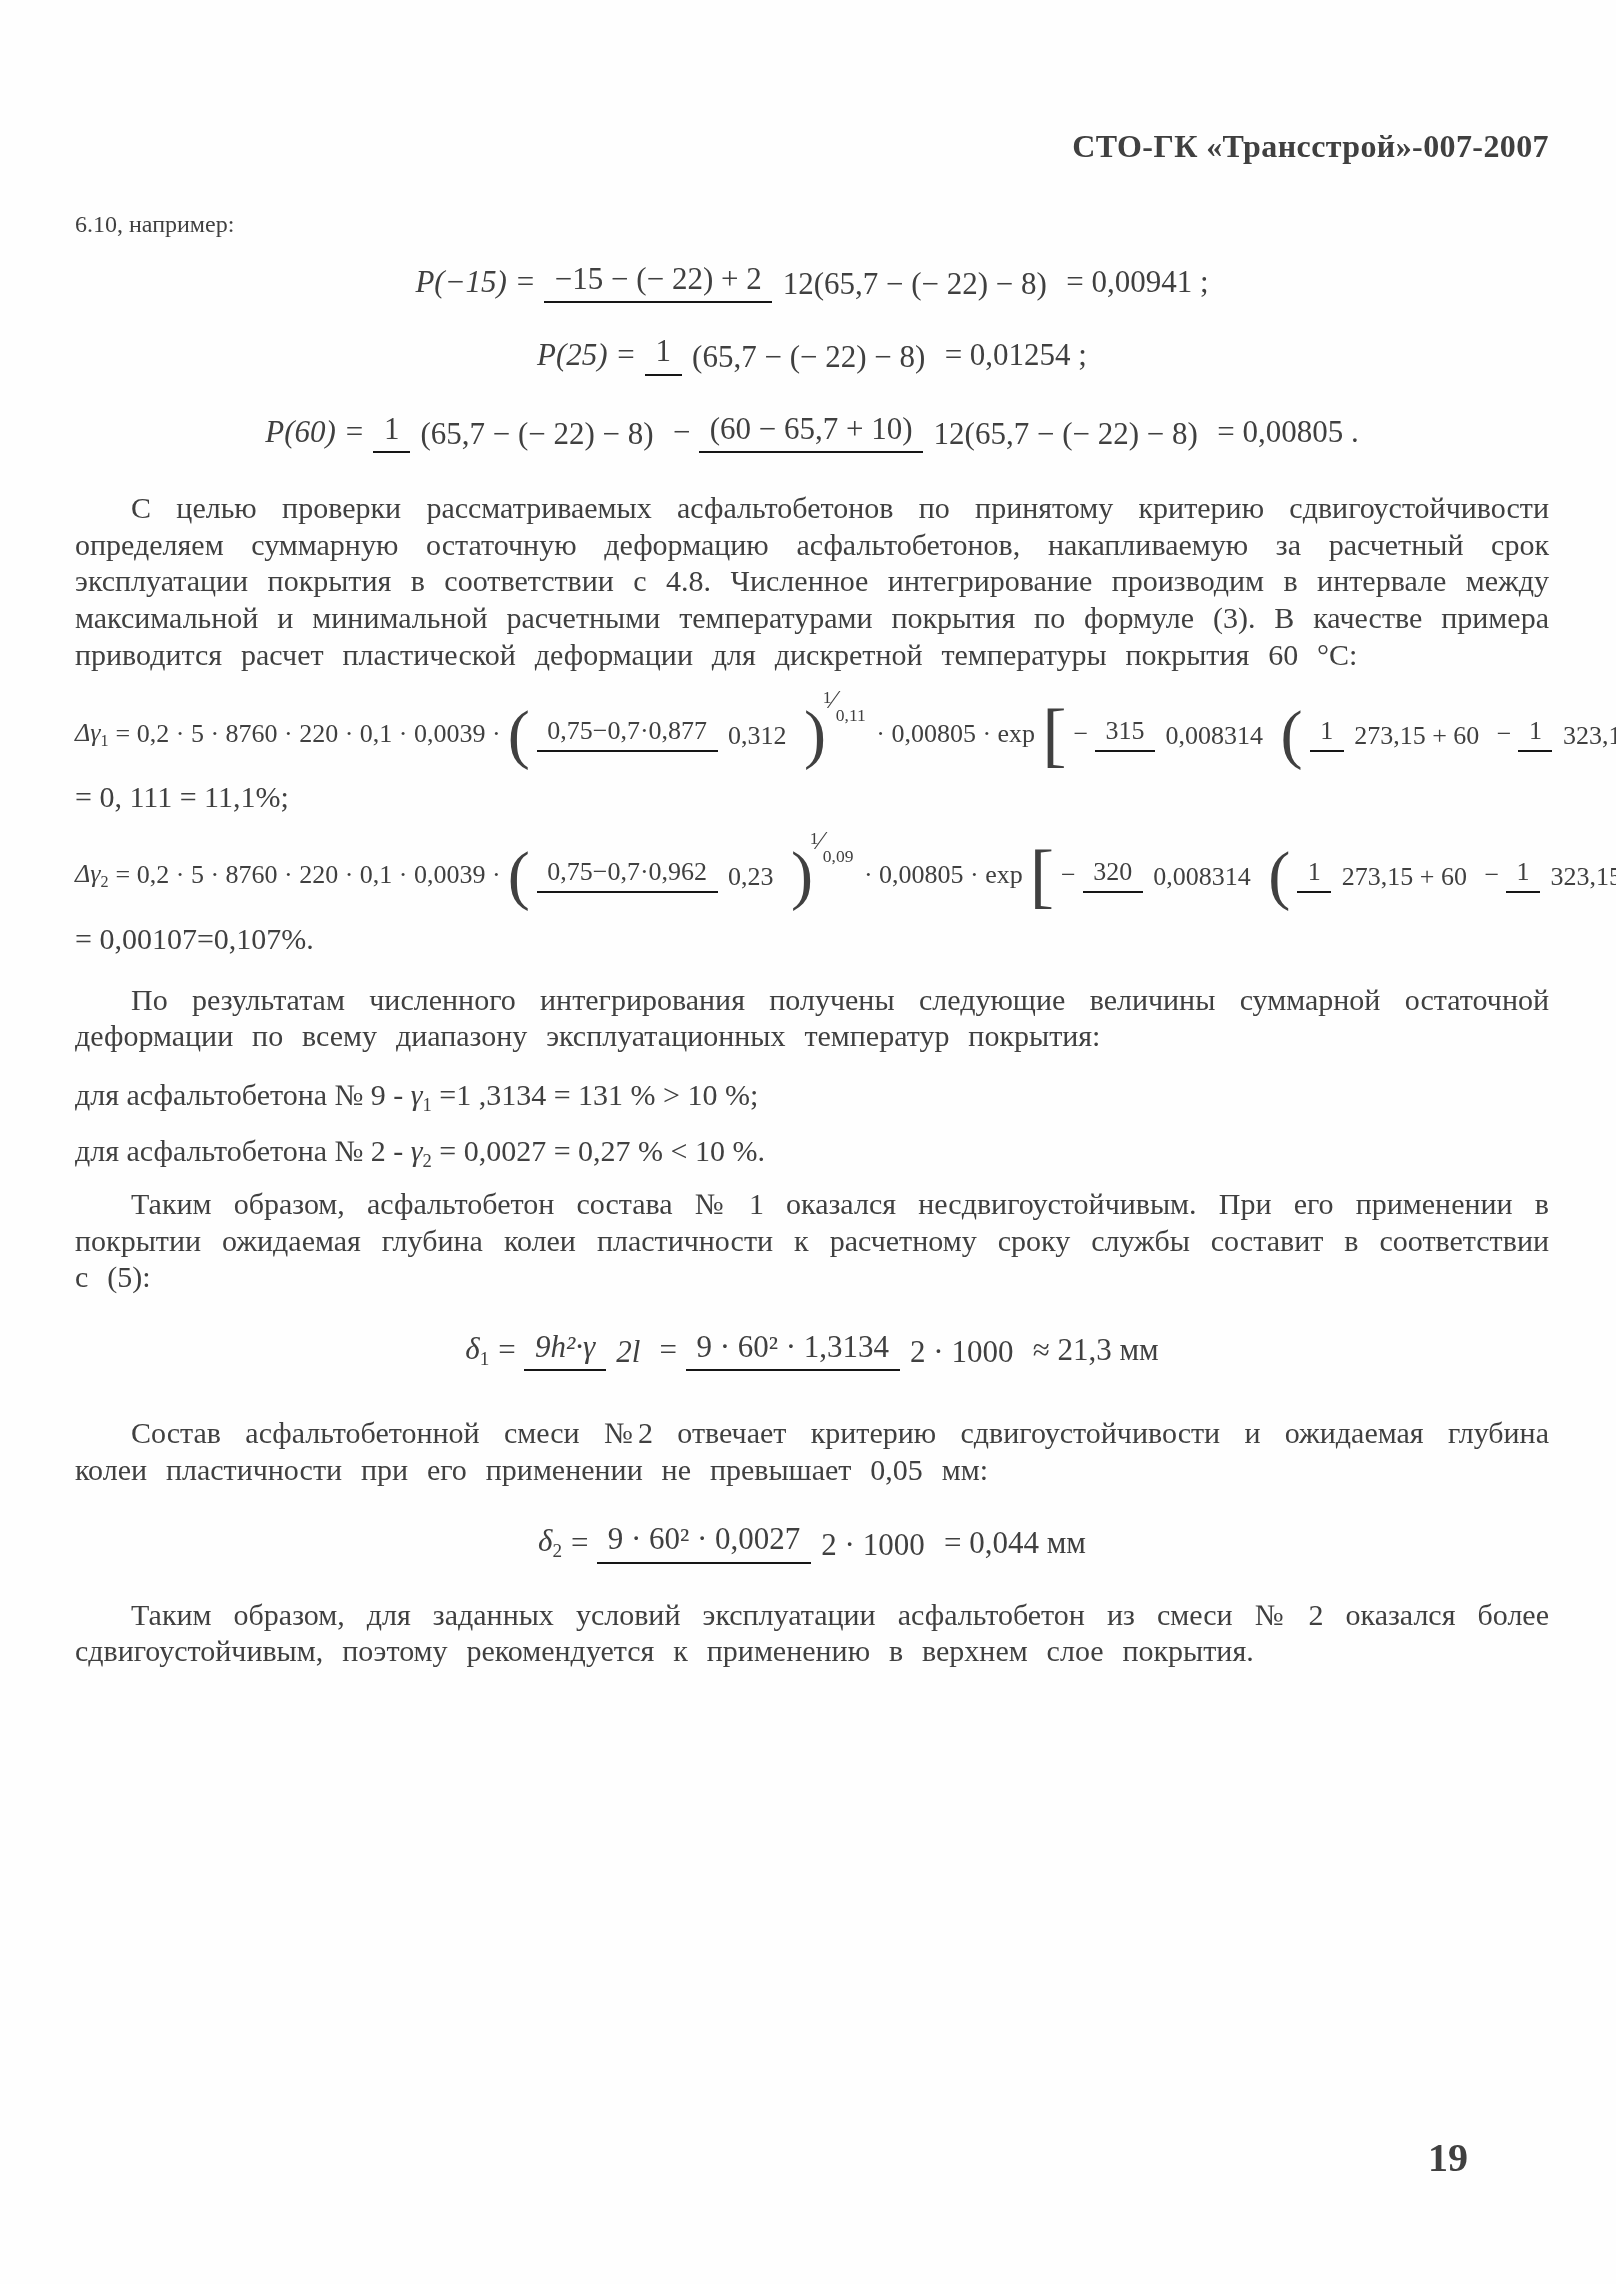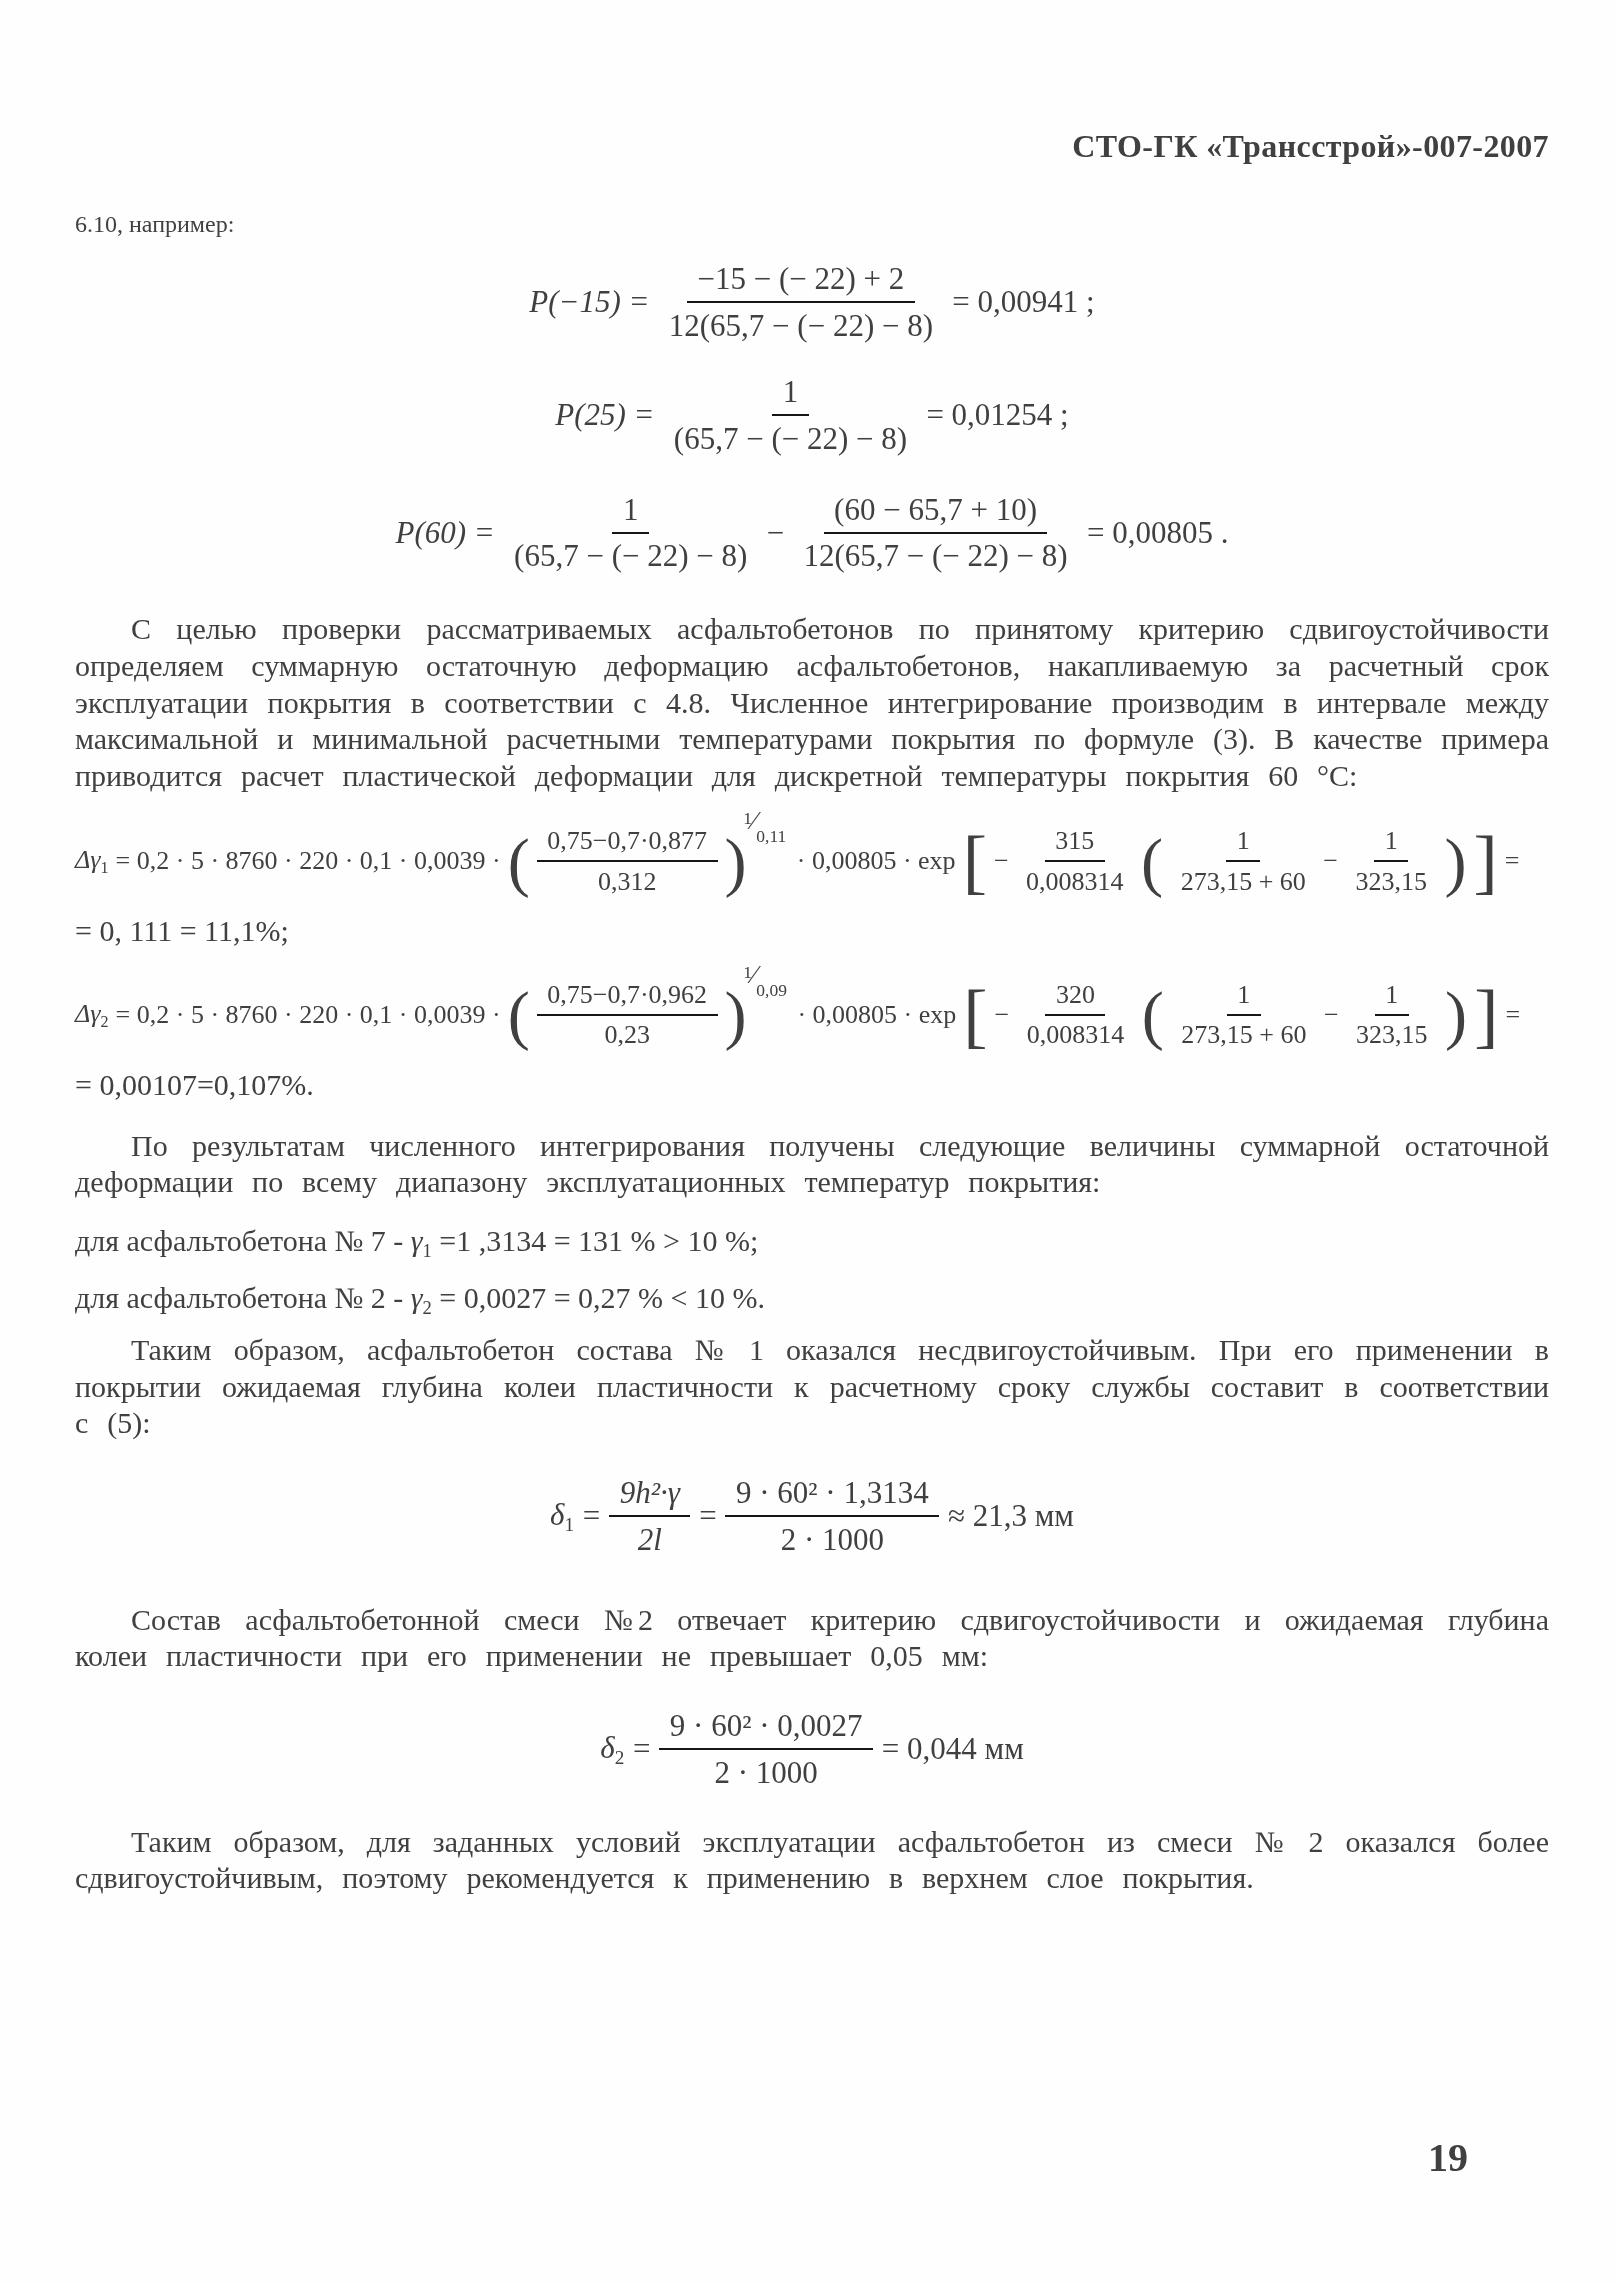--- a/index.html
+++ b/index.html
@@ -12,21 +12,21 @@
   .header { margin-top:128px; text-align:right; font-weight:bold;
             font-size:32px; letter-spacing:0.4px; }
 
   .intro { margin-top:46px; font-size:24px; }
 
   
   .eq { display:flex; align-items:center; justify-content:center; gap:8.8px;
         white-space:nowrap; }
   .eq-left { justify-content:flex-start; }
 
-  .frac { display:inline-flex; flex-direction:column; align-items:center; }
+  .frac { display:inline-flex; flex-direction:row; align-items:center; }
   .frac .num { padding:0 10.5px 4.4px; border-bottom:2.6px solid #161616; }
   .frac .den { padding:4.4px 10.5px 0; }
 
   .it  { font-style:italic; }
   .sb  { font-size:0.62em; vertical-align:-0.3em; }
 
   .big  { font-size:2.55em; line-height:0.8; font-weight:400; }
   .bigg { font-size:2.8em;  line-height:0.8; font-weight:400; }
 
   .pow { display:inline-flex; align-items:flex-start; align-self:flex-start;
@@ -176,21 +176,21 @@
       </span>
       <span class="big">)</span>
       <span class="bigg">]</span>
       <span>=</span>
     </div>
     <div class="result-line">= 0,00107=0,107%.</div>
 
     <div class="para" id="para-2">По результатам численного интегрирования получены следующие величины суммарной остаточной деформации по всему диапазону эксплуатационных температур покрытия:</div>
 
     <div class="line-item" id="gamma-1">
-      <span>для асфальтобетона № 7  - </span><span class="it">γ</span><sub class="sb">1</sub><span> =1 ,3134 = 131 %  &gt; 10 %;</span>
+      <span>для асфальтобетона № 9  - </span><span class="it">γ</span><sub class="sb">1</sub><span> =1 ,3134 = 131 %  &gt; 10 %;</span>
     </div>
     <div class="line-item" id="gamma-2">
       <span>для асфальтобетона № 2  - </span><span class="it">γ</span><sub class="sb">2</sub><span> = 0,0027 = 0,27 % &lt; 10 %.</span>
     </div>
 
     <div class="para" id="para-3">Таким образом, асфальтобетон состава № 1 оказался несдвигоустойчивым. При его применении в покрытии ожидаемая глубина колеи пластичности к расчетному сроку службы составит в соответствии с (5):</div>
 
     <div class="eq delta-eq">
       <span><span class="it">δ</span><sub class="sb">1</sub></span>
       <span>=</span>

